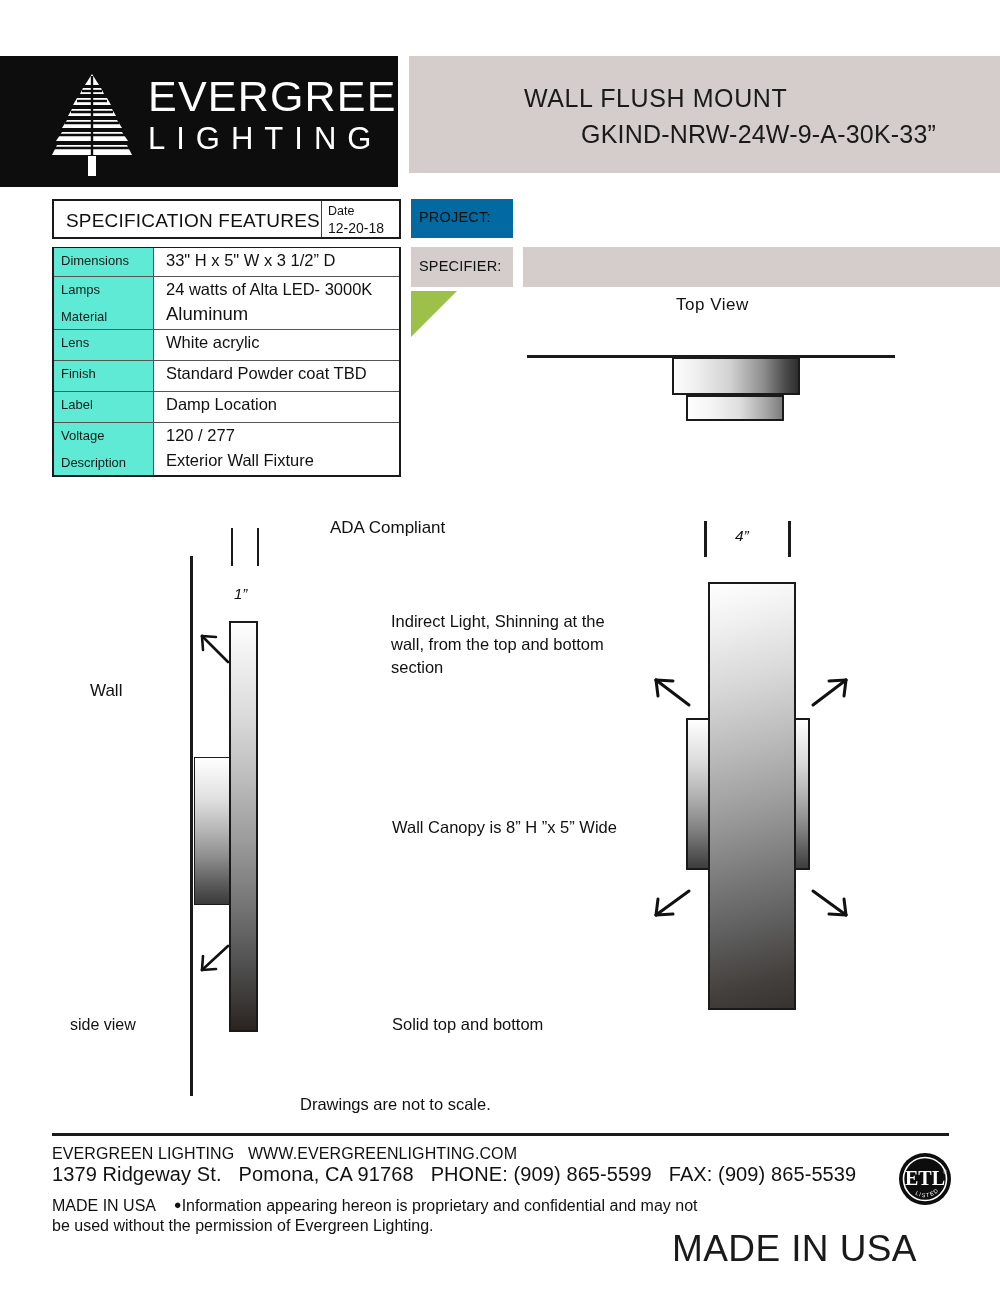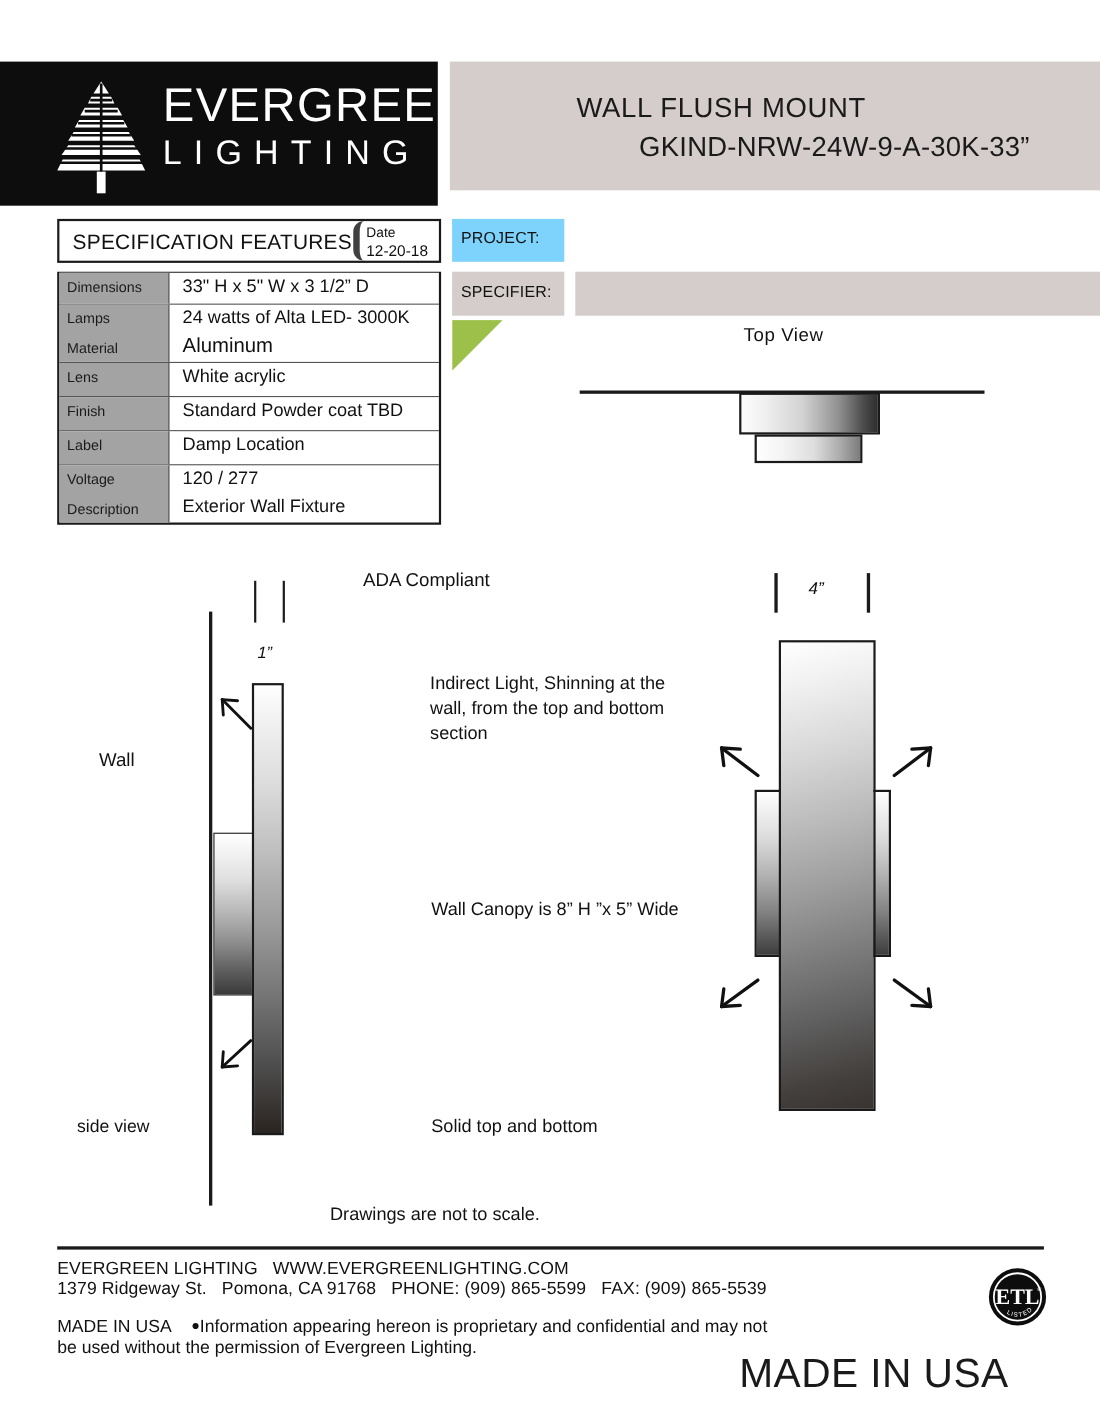--- a/index.html
+++ b/index.html
@@ -42,49 +42,49 @@
   
   .spec-head{
     position:absolute;left:52px;top:199px;width:349px;height:40px;
     border:2px solid #1a1a1a;background:#ffffff;box-sizing:border-box;
   }
   .spec-head-title{
     position:absolute;left:12px;top:9px;font-size:19px;letter-spacing:.2px;
   }
   .spec-head-date{
     position:absolute;right:0;top:0;width:78px;height:100%;
-    border-left:6px solid #404040;box-sizing:border-box;border-radius:10px;
+    border-left:1px solid #404040;box-sizing:border-box;
   }
   .spec-head-date .dl{position:absolute;left:6px;top:3px;font-size:12.5px;}
   .spec-head-date .dv{position:absolute;left:6px;top:19px;font-size:14px;}
 
   .spec-table{
     position:absolute;left:52px;top:247px;width:349px;
     border:2px solid #1a1a1a;border-top:1px solid #1a1a1a;background:#fff;
     box-sizing:border-box;
   }
   .srow{display:flex;border-bottom:1px solid #555;min-height:28px;}
   .srow:last-child{border-bottom:none;}
   .scell-l{
-    width:100px;min-width:100px;background:#a3a3a3;
+    width:100px;min-width:100px;background:#5eead4;
     border-right:1px solid #555;box-sizing:border-box;
     font-size:13px;padding:5px 0 5px 7px;color:#1a1a1a;
   }
   .scell-r{
     flex:1;box-sizing:border-box;padding:3px 0 3px 12px;
     font-size:16.5px;color:#111;
   }
   .srow.tall{min-height:30px;}
   .stack .scell-l{padding-top:5px;}
   .big{font-size:18.5px;}
 
   
   .proj-lbl{
     position:absolute;left:411px;top:199px;width:102px;height:39px;
-    background:#7dd3fc;
+    background:#0369a1;
   }
   .proj-lbl span{position:absolute;left:8px;top:10px;font-size:14.5px;letter-spacing:.2px;}
   .spec-lbl{
     position:absolute;left:411px;top:247px;width:102px;height:40px;
     background:#d4cdcb;
   }
   .spec-lbl span{position:absolute;left:8px;top:11px;font-size:14.5px;letter-spacing:.2px;}
   .spec-bar{
     position:absolute;left:523px;top:247px;width:477px;height:40px;background:#d4cdcb;
   }
@@ -148,21 +148,21 @@
   }
   .fv-bar{
     position:absolute;left:708px;top:582px;width:88px;height:428px;
     border:2.5px solid #1a1a1a;box-sizing:border-box;
     background:linear-gradient(165deg,#ffffff 0%,#f0f0f0 10%,#d8d8d8 24%,#bcbcbc 38%,#9e9e9e 52%,#7d7d7d 66%,#5d5d5d 80%,#44403d 92%,#383330 100%);
   }
 
   
   .rule{position:absolute;left:52px;top:1133px;width:897px;height:3px;background:#1a1a1a;}
   .f-line1{position:absolute;left:52px;top:1145px;font-size:16px;letter-spacing:.1px;text-align:center;}
-  .f-line2{position:absolute;left:52px;top:1163px;font-size:16px;letter-spacing:.1px;}
+  .f-line2{position:absolute;left:52px;top:1163px;font-size:20px;letter-spacing:.1px;}
   .f-line3{position:absolute;left:52px;top:1197px;font-size:16px;}
   .f-line4{position:absolute;left:52px;top:1217px;font-size:16px;}
   .f-bullet{font-size:13px;vertical-align:2px;}
   .made-usa{
     position:absolute;left:672px;top:1228px;font-size:37px;letter-spacing:.4px;color:#1a1a1a;
   }
   .etl{position:absolute;left:898px;top:1152px;width:54px;height:54px;}
 </style>
 </head>
 <body>

